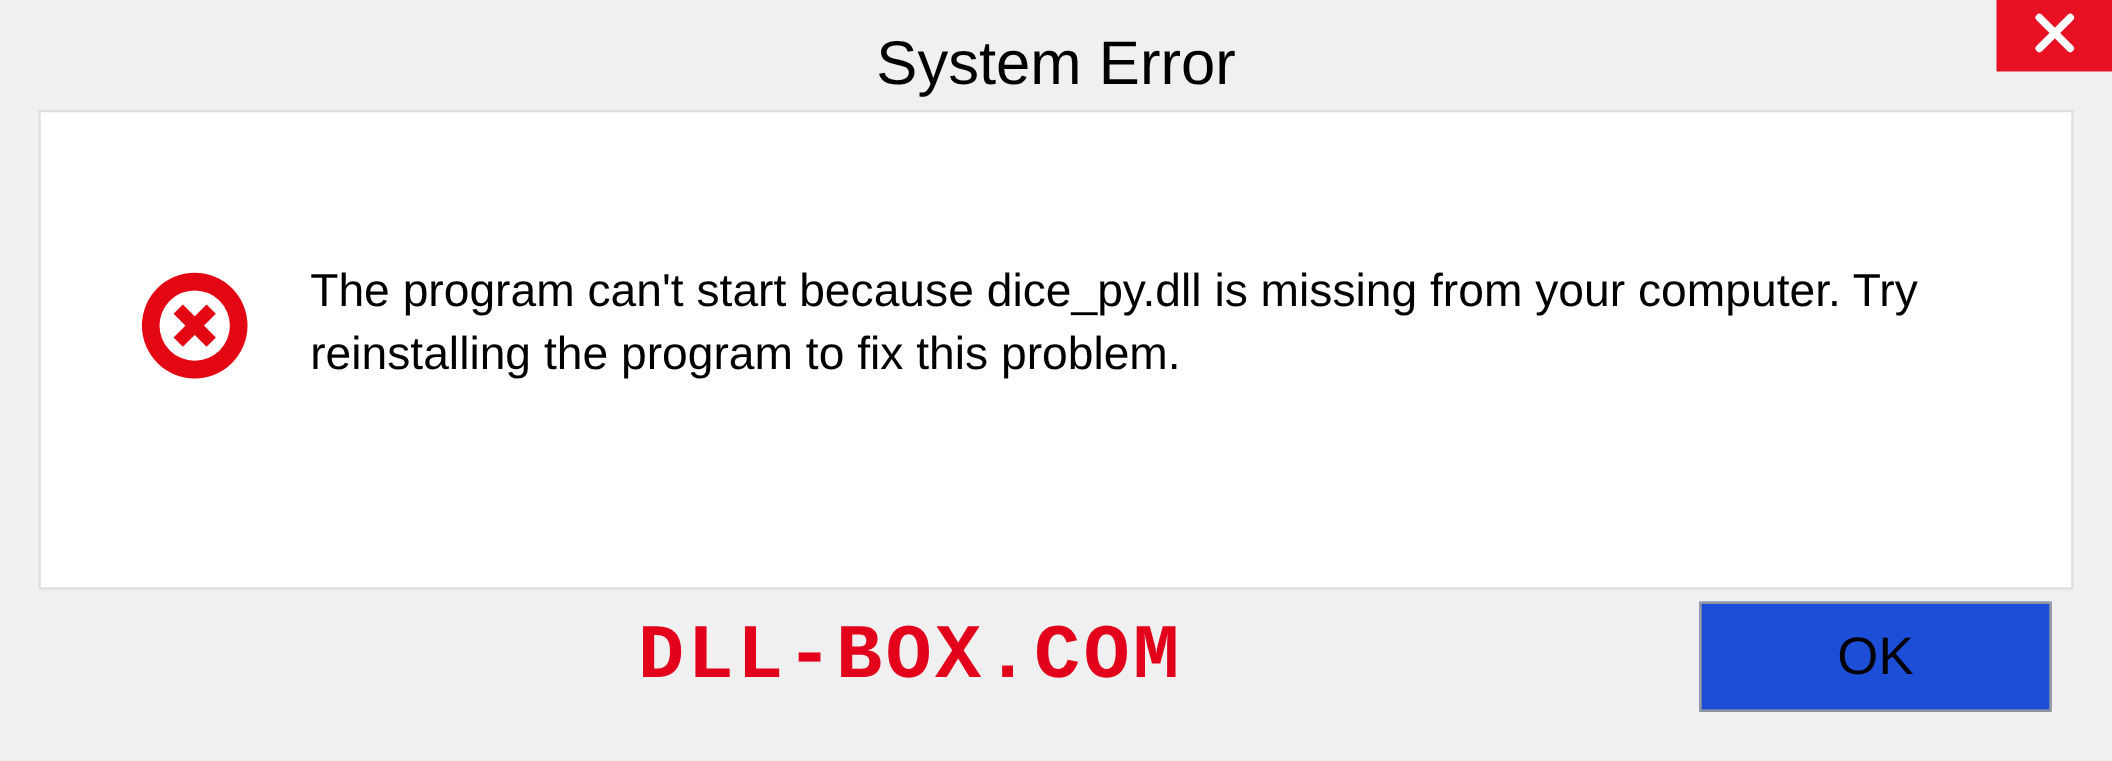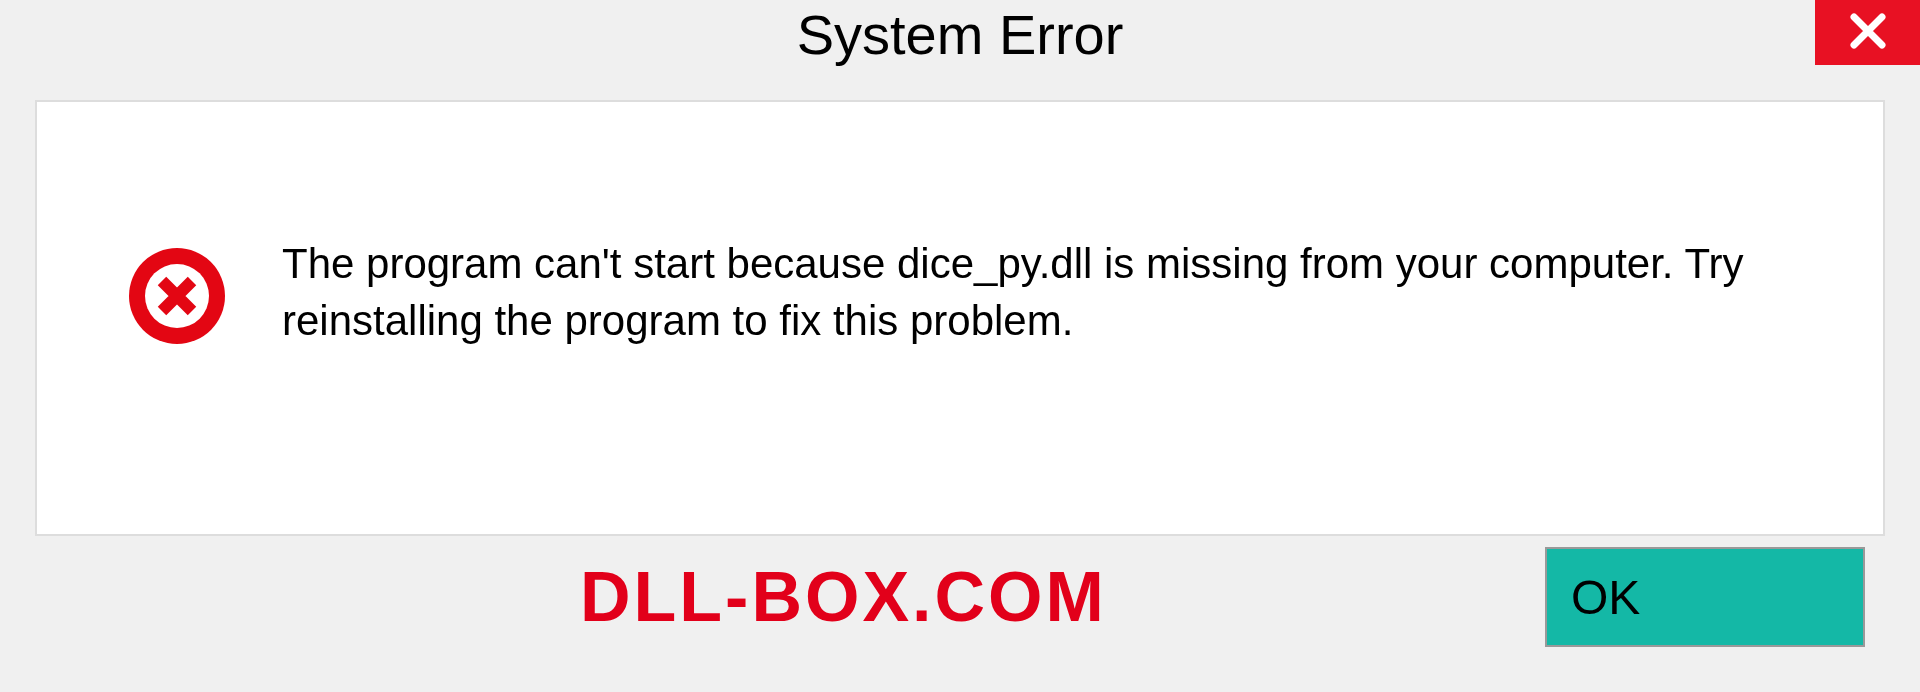--- a/index.html
+++ b/index.html
@@ -24,21 +24,21 @@
       bottom: 0;
       background: #f0f0f0;
     }
     
     .titlebar {
       position: relative;
       height: 85px;
       display: flex;
       align-items: flex-start;
       justify-content: center;
-      padding-top: 2px;
+      padding-top: 24px;
     }
     
     .title-text {
       font-size: 56px;
       font-weight: 400;
       color: #000;
       text-align: center;
     }
     
     .close-button {
@@ -94,42 +94,41 @@
       left: 0;
       right: 0;
       height: 130px;
       display: flex;
       align-items: center;
       justify-content: space-between;
       padding: 0 55px 0 0;
     }
     
     .watermark {
-      font-family: Liberation Sans, sans-serif;
+      font-family: Liberation Mono, monospace;
       font-size: 70px;
       font-weight: 900;
       color: #e2001a;
       letter-spacing: 3px;
       margin-left: 580px;
       font-stretch: condensed;
     }
     
     .ok-button {
       width: 320px;
       height: 100px;
-      background: #14b8a6;
+      background: #1d4ed8;
       border: 2px solid #999;
       display: flex;
       align-items: center;
-      justify-content: flex-start;
+      justify-content: center;
       font-size: 48px;
       color: #000;
       cursor: pointer;
       font-family: "Segoe UI", Tahoma, Arial, sans-serif;
-      padding-left: 24px;
     }
   </style>
 </head>
 <body>
 
 <div class="dialog">
 
   <div class="titlebar">
     <div class="title-text">System Error</div>
     <div class="close-button">

